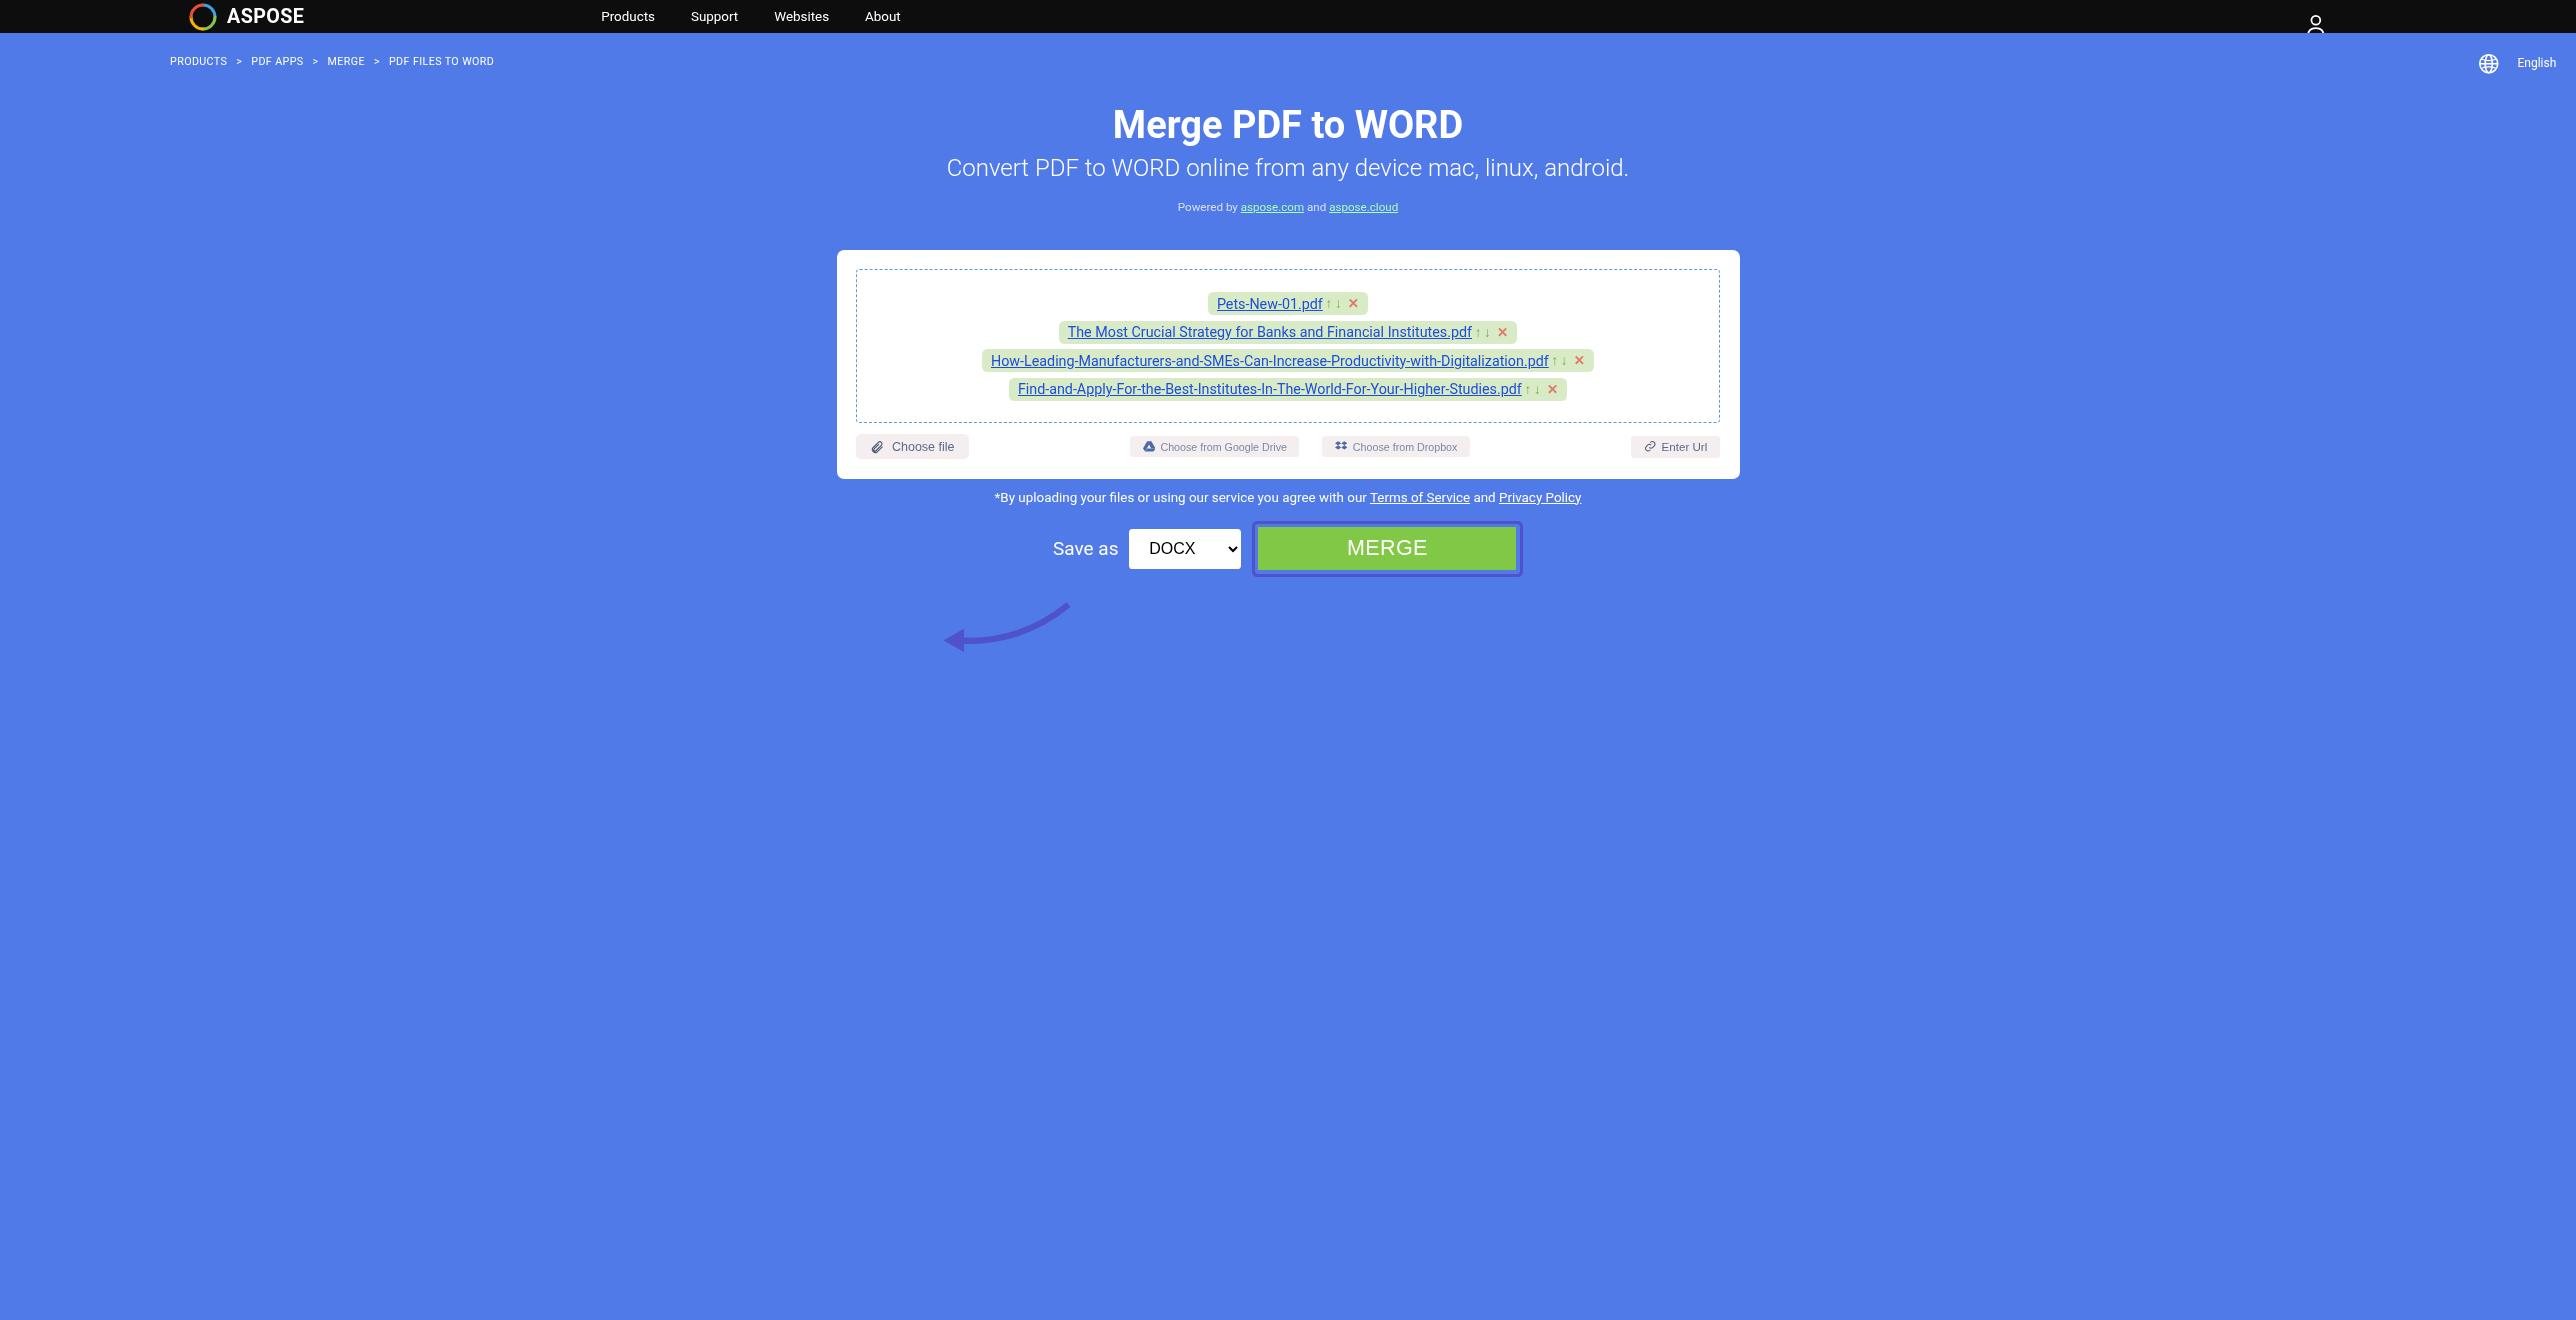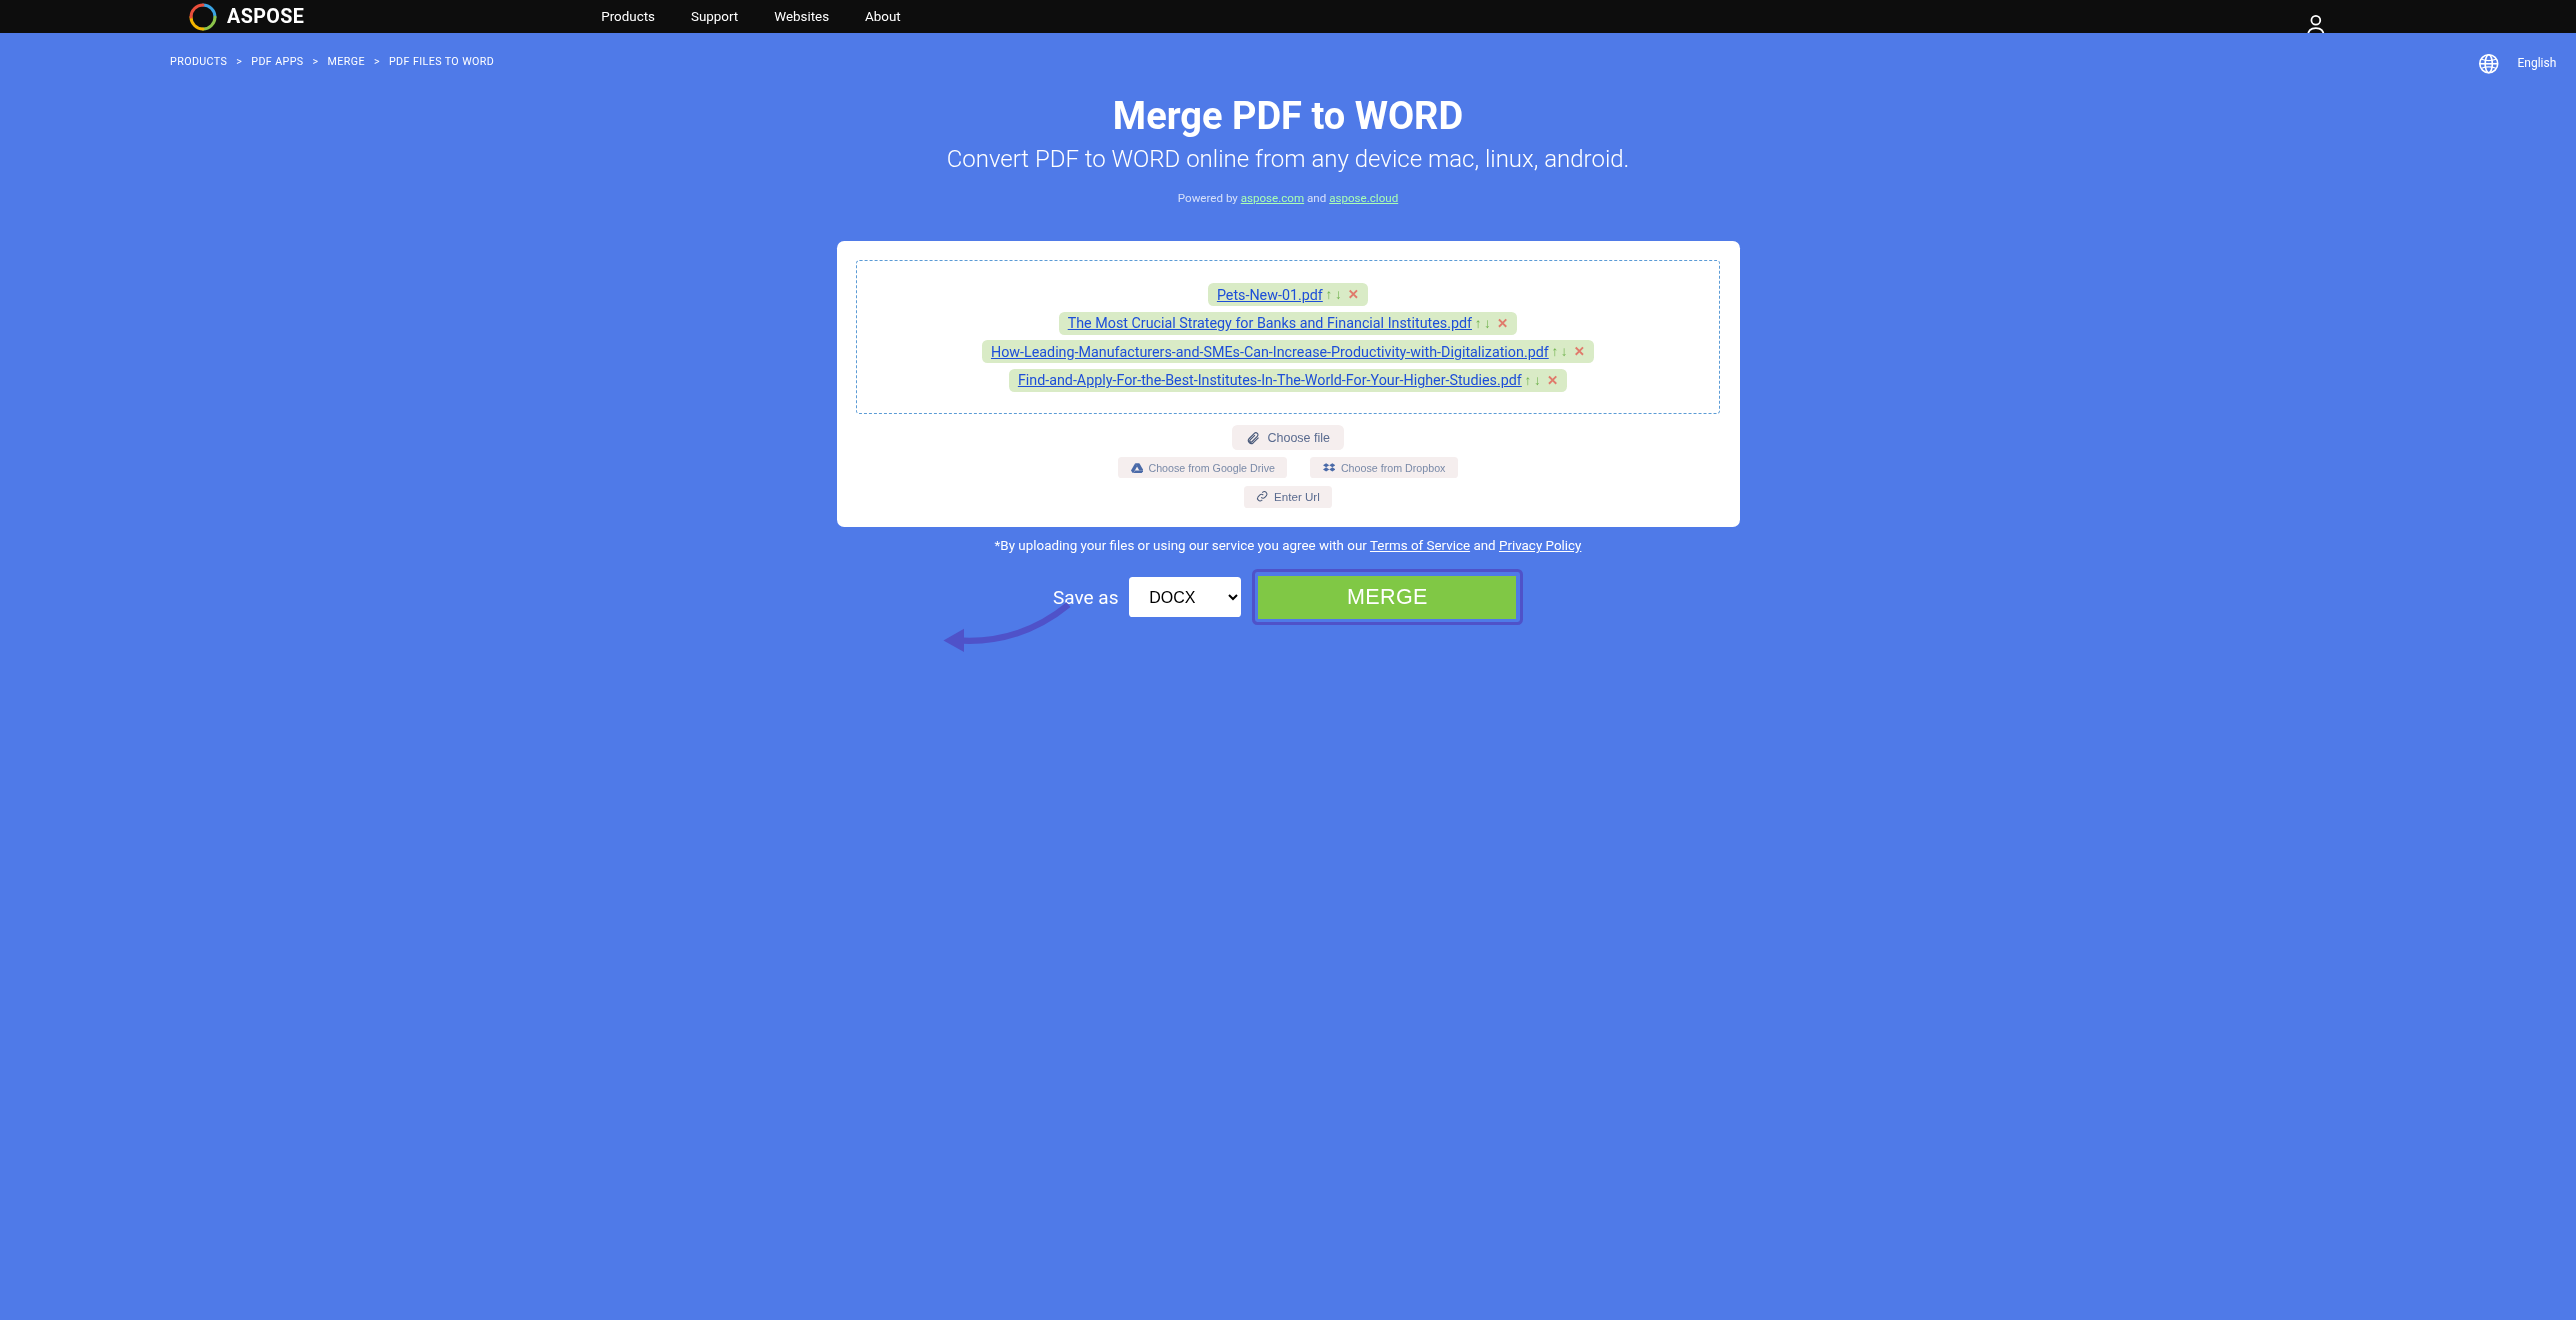--- a/index.html
+++ b/index.html
@@ -76,21 +76,21 @@
   align-items: center;
   gap: 18px;
   color: #fff;
   font-size: 12px;
 }
 .title {
   color: #fff;
   text-align: center;
   font-size: 38px;
   font-weight: 700;
-  margin-top: 26px;
+  margin-top: 35px;
 }
 .subtitle {
   color: #fff;
   text-align: center;
   font-size: 24px;
   font-weight: 300;
   margin-top: 3.6px;
   line-height: 1.55;
   max-width: 733px;
   margin-left: auto;
@@ -137,21 +137,21 @@
   color: #1d4ed8;
   font-size: 14.3px;
   text-decoration: underline;
 }
 .file-up { color: #6fb24d; font-size: 13.4px; font-weight: bold; }
 .file-down { color: #6fb24d; font-size: 13.4px; font-weight: bold; }
 .file-x { color: #e07a6b; font-size: 13.4px; font-weight: bold; margin-left: 3.6px; }
 .actions-row {
   margin-top: 10.7px;
   display: flex;
-  flex-direction: column;
+  flex-direction: row;
   align-items: center;
   gap: 7.2px;
   justify-content: space-between;
 }
 .choose-file-btn {
   background: #f5eeee;
   border: none;
   border-radius: 5.4px;
   padding: 5.4px 14.3px;
   font-size: 12.5px;

